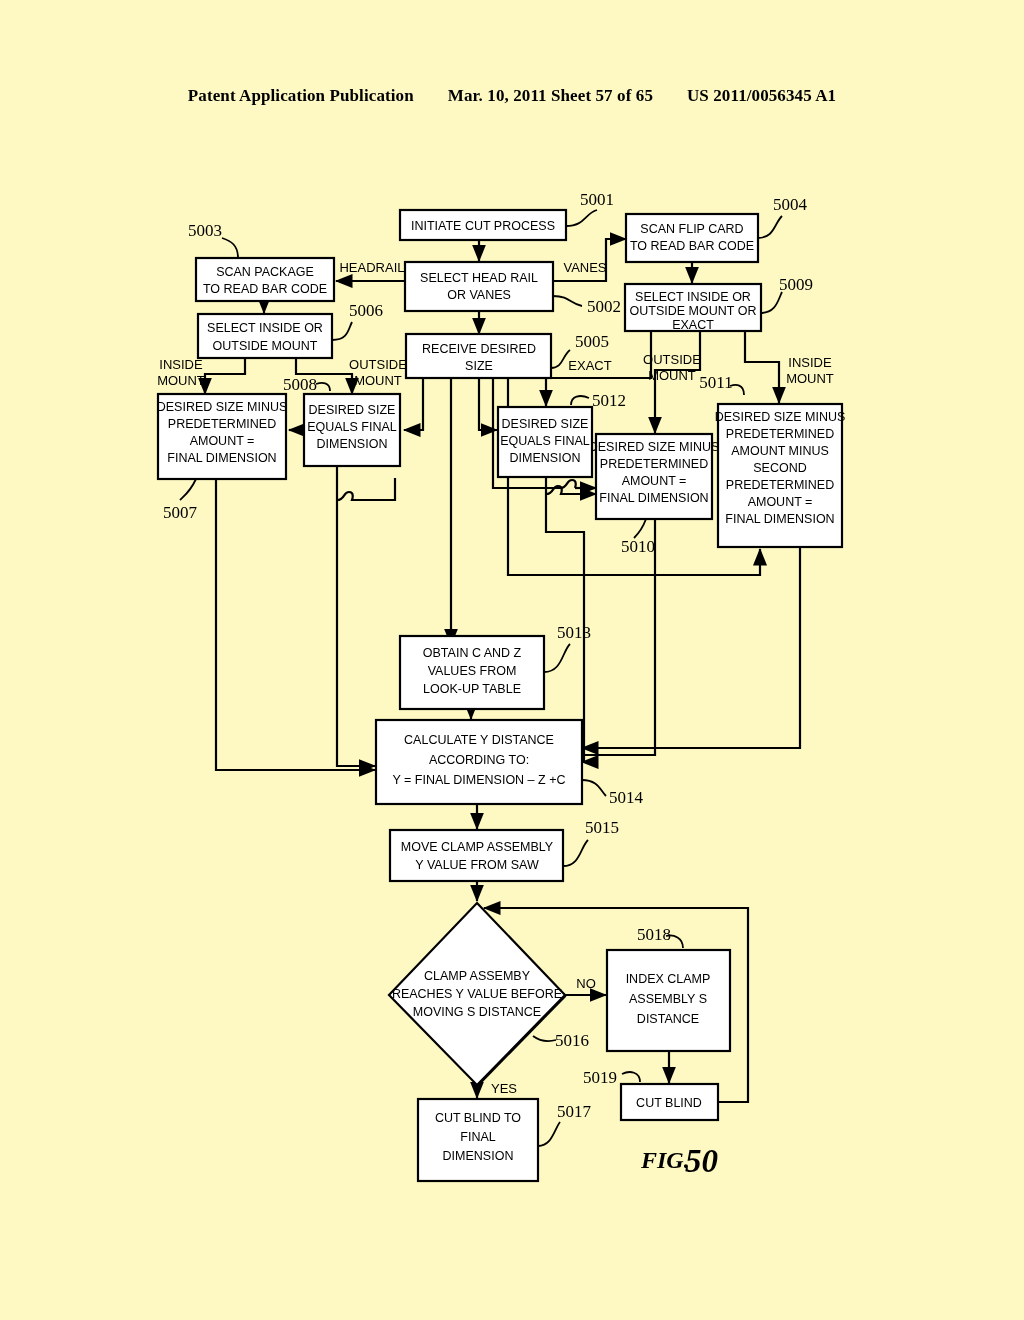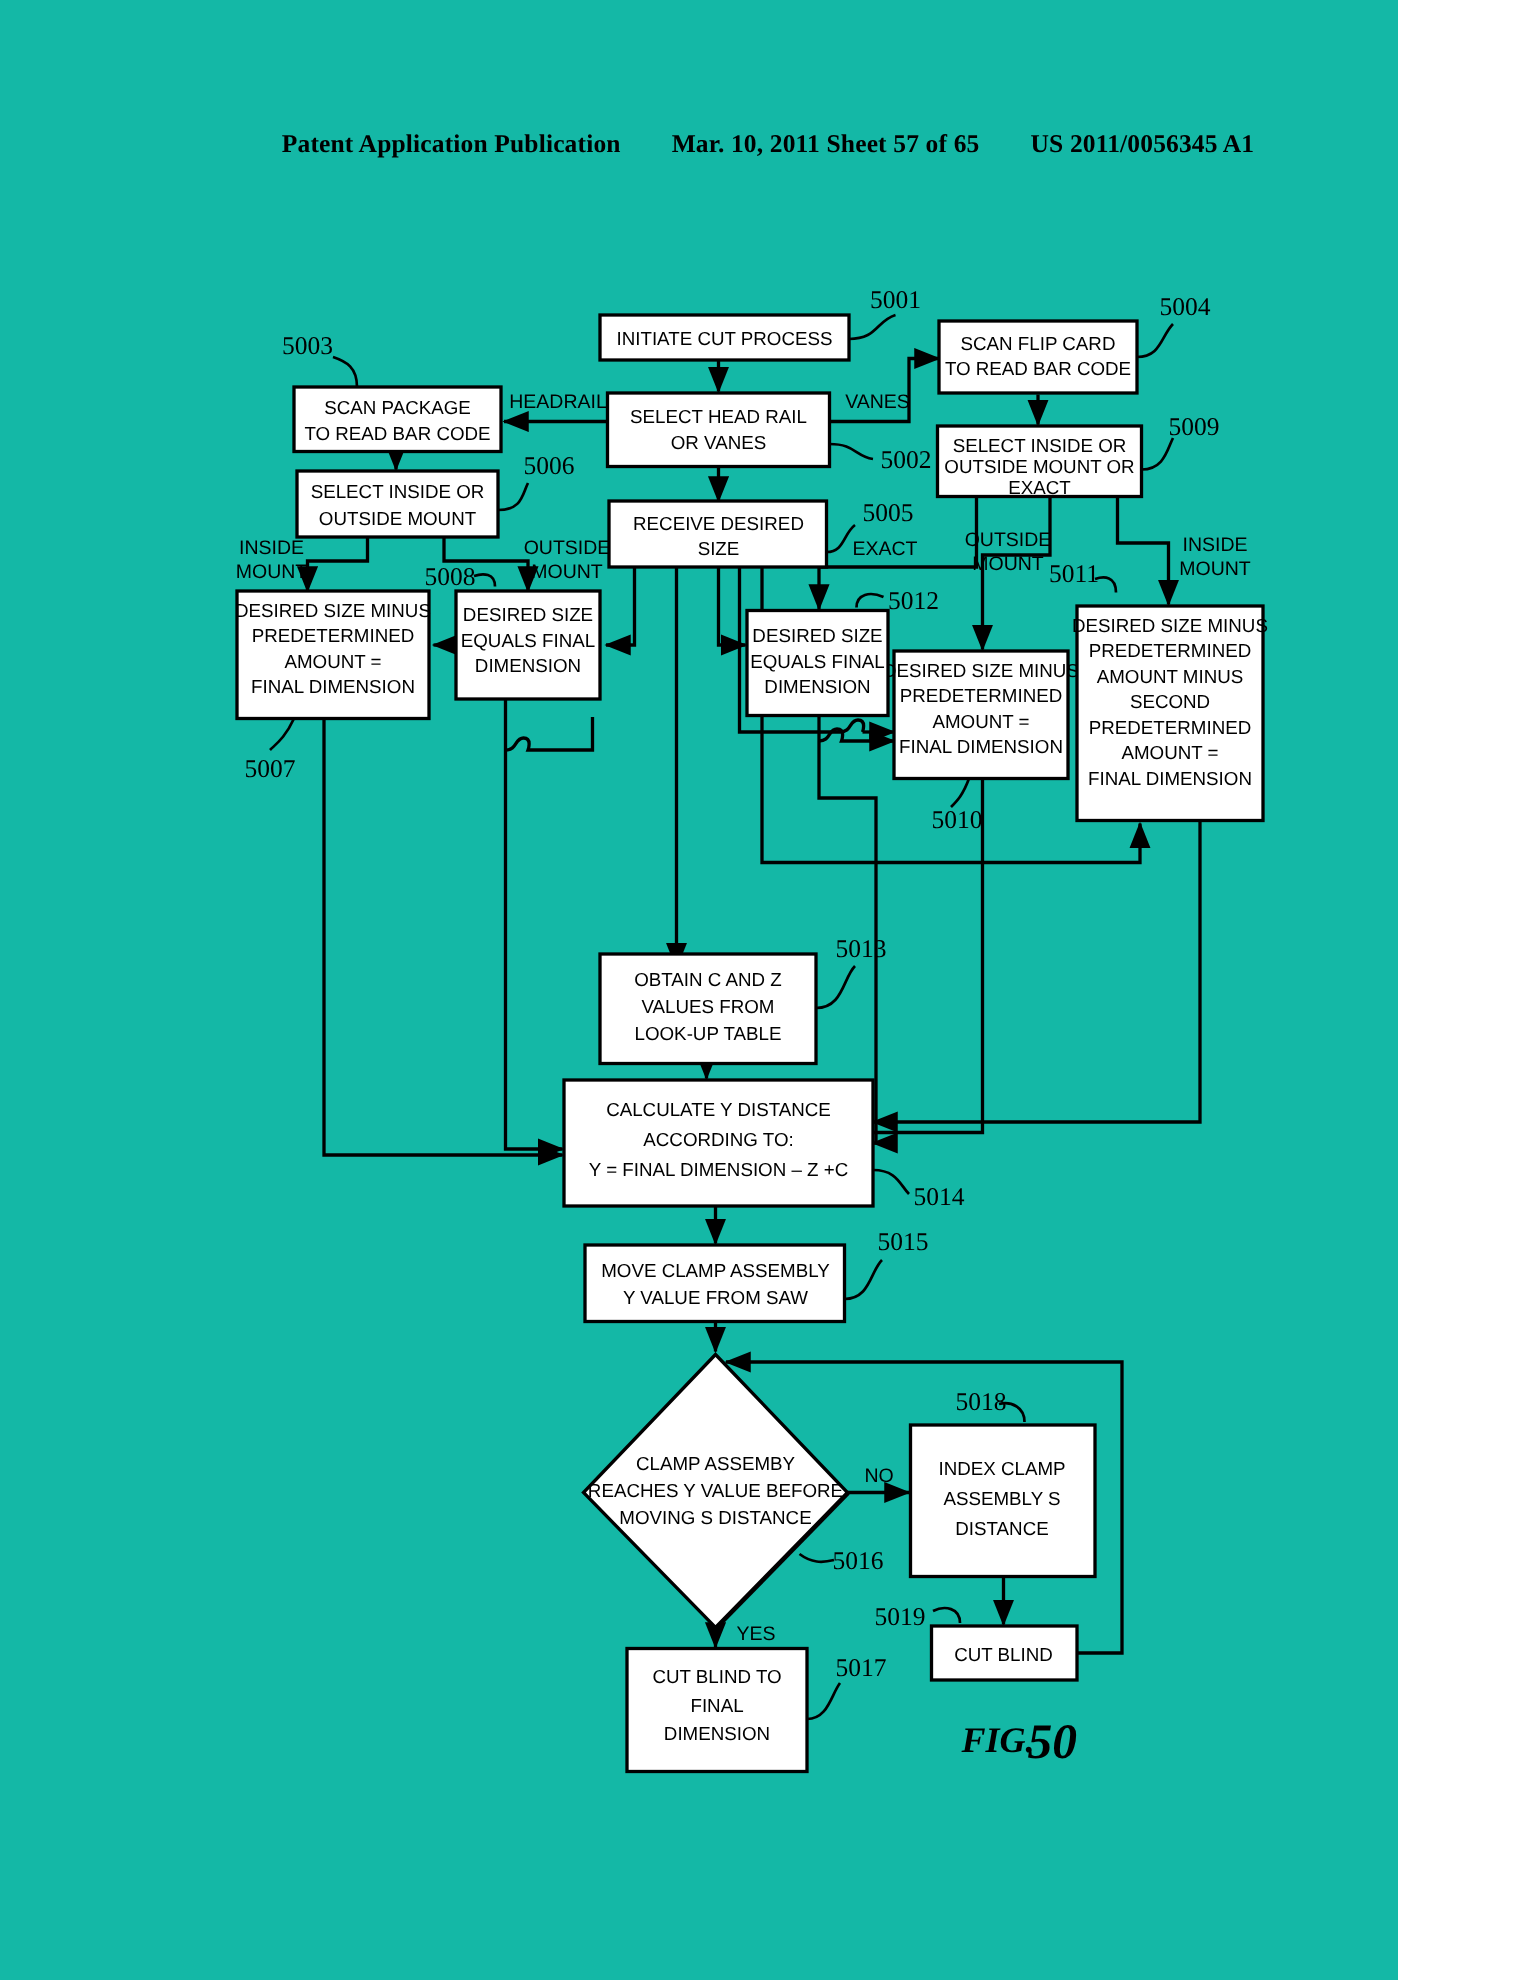--- a/index.html
+++ b/index.html
@@ -1,17 +1,17 @@
 <!DOCTYPE html>
 <html><head>
 <meta charset="utf-8">
 <style>
   html,body{margin:0;padding:0;background:#fff;}
   body{width:1024px;height:1320px;font-family:"Liberation Sans",sans-serif;color:#000;}
-  #page{position:relative;width:932px;height:1320px;background:#14b8a6;overflow:hidden;}
+  #page{position:relative;width:1024px;height:1320px;background:#fef9c3;overflow:hidden;}
   #header{position:absolute;top:86px;left:0;width:1024px;text-align:center;}
   #header .hrow{display:inline-block;white-space:nowrap;font-family:"Liberation Serif",serif;font-weight:bold;font-size:17px;letter-spacing:0.1px;}
   #header .seg{display:inline-block;}
   #header .s1{margin-right:34px;}
   #header .s2{margin-right:34px;}
   svg{position:absolute;top:0;left:0;width:1024px;height:1320px;}
   .bx{fill:#fff;stroke:#000;stroke-width:2.2;}
   .dia{fill:#fff;stroke:#000;stroke-width:2.2;}
   .ln{stroke:#000;stroke-width:2.2;fill:none;}
   .lnthick{stroke:#000;stroke-width:4;fill:none;}

